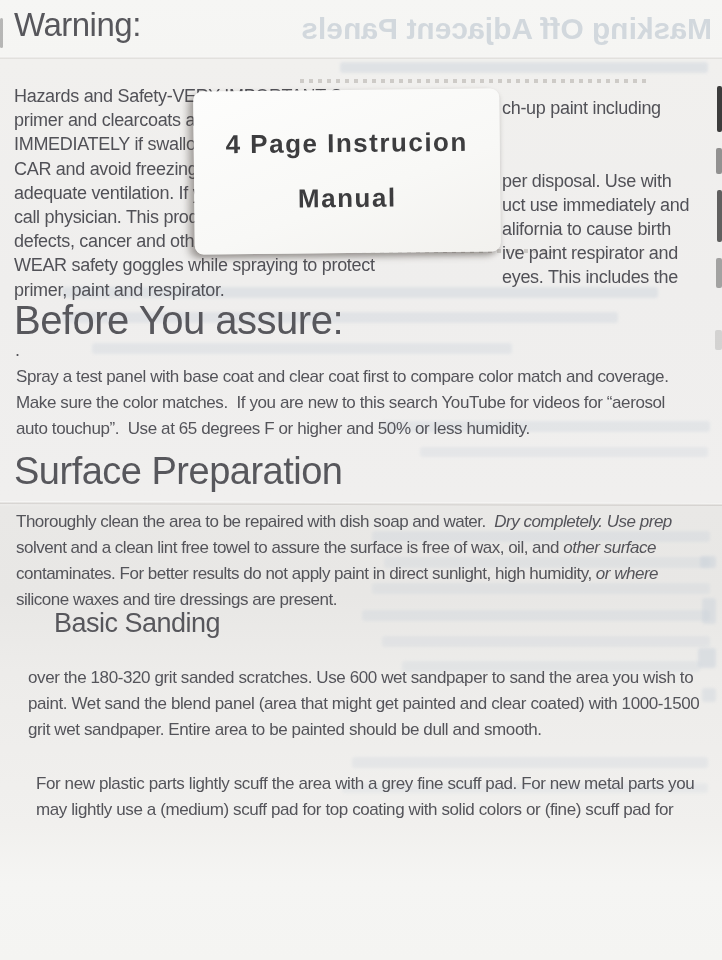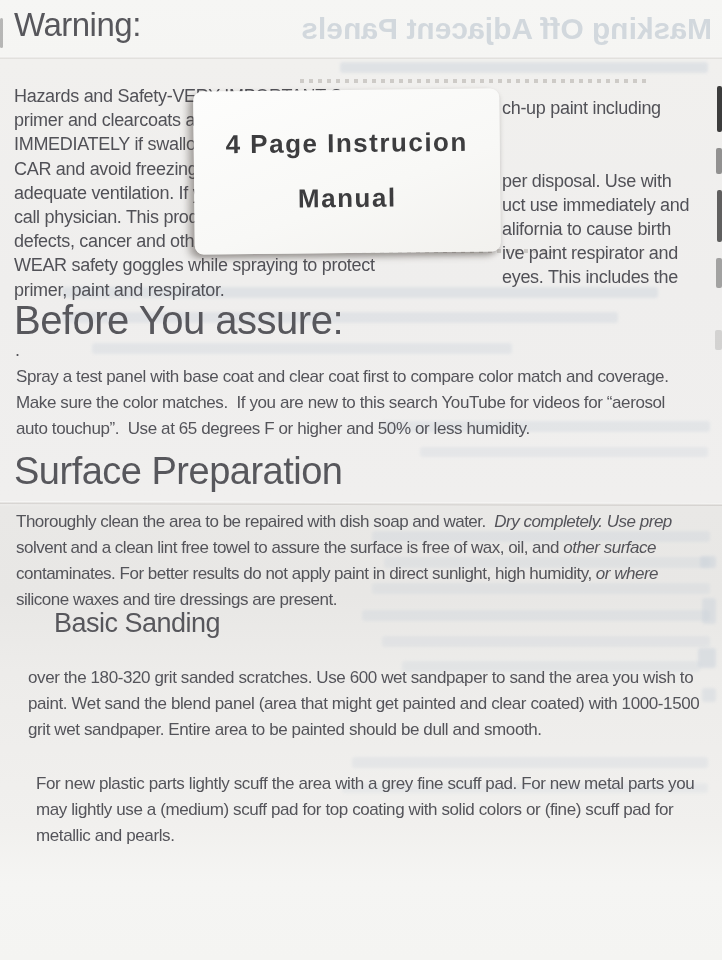--- a/index.html
+++ b/index.html
@@ -140,21 +140,20 @@
 
   <div class="abs para" style="left:28px;top:665px;">
       <div class="line">over the 180-320 grit sanded scratches. Use 600 wet sandpaper to sand the area you wish to</div>
       <div class="line">paint. Wet sand the blend panel (area that might get painted and clear coated) with 1000-1500</div>
       <div class="line">grit wet sandpaper. Entire area to be painted should be dull and smooth.</div>
     </div>
 
   <div class="abs para" style="left:36px;top:771px;">
       <div class="line">For new plastic parts lightly scuff the area with a grey fine scuff pad. For new metal parts you</div>
       <div class="line">may lightly use a (medium) scuff pad for top coating with solid colors or (fine) scuff pad for</div>
-      <div class="line">metallic and pearls.</div>
     </div>
 
   <div class="abs mark" style="left:0;top:18px;width:3px;height:30px;background:#777;opacity:.5;"></div>
   <div class="abs mark" style="left:717px;top:86px;width:5px;height:46px;background:#1c1c1c;opacity:.85;"></div>
   <div class="abs mark" style="left:716px;top:148px;width:6px;height:26px;background:#333;opacity:.5;"></div>
   <div class="abs mark" style="left:717px;top:190px;width:5px;height:52px;background:#222;opacity:.7;"></div>
   <div class="abs mark" style="left:716px;top:258px;width:6px;height:30px;background:#444;opacity:.45;"></div>
   <div class="abs mark" style="left:715px;top:330px;width:7px;height:20px;background:#666;opacity:.2;"></div>
   <div class="abs gbar" style="left:700px;top:556px;width:16px;height:12px;opacity:.45;"></div>
   <div class="abs gbar" style="left:702px;top:598px;width:14px;height:26px;opacity:.40;"></div>

